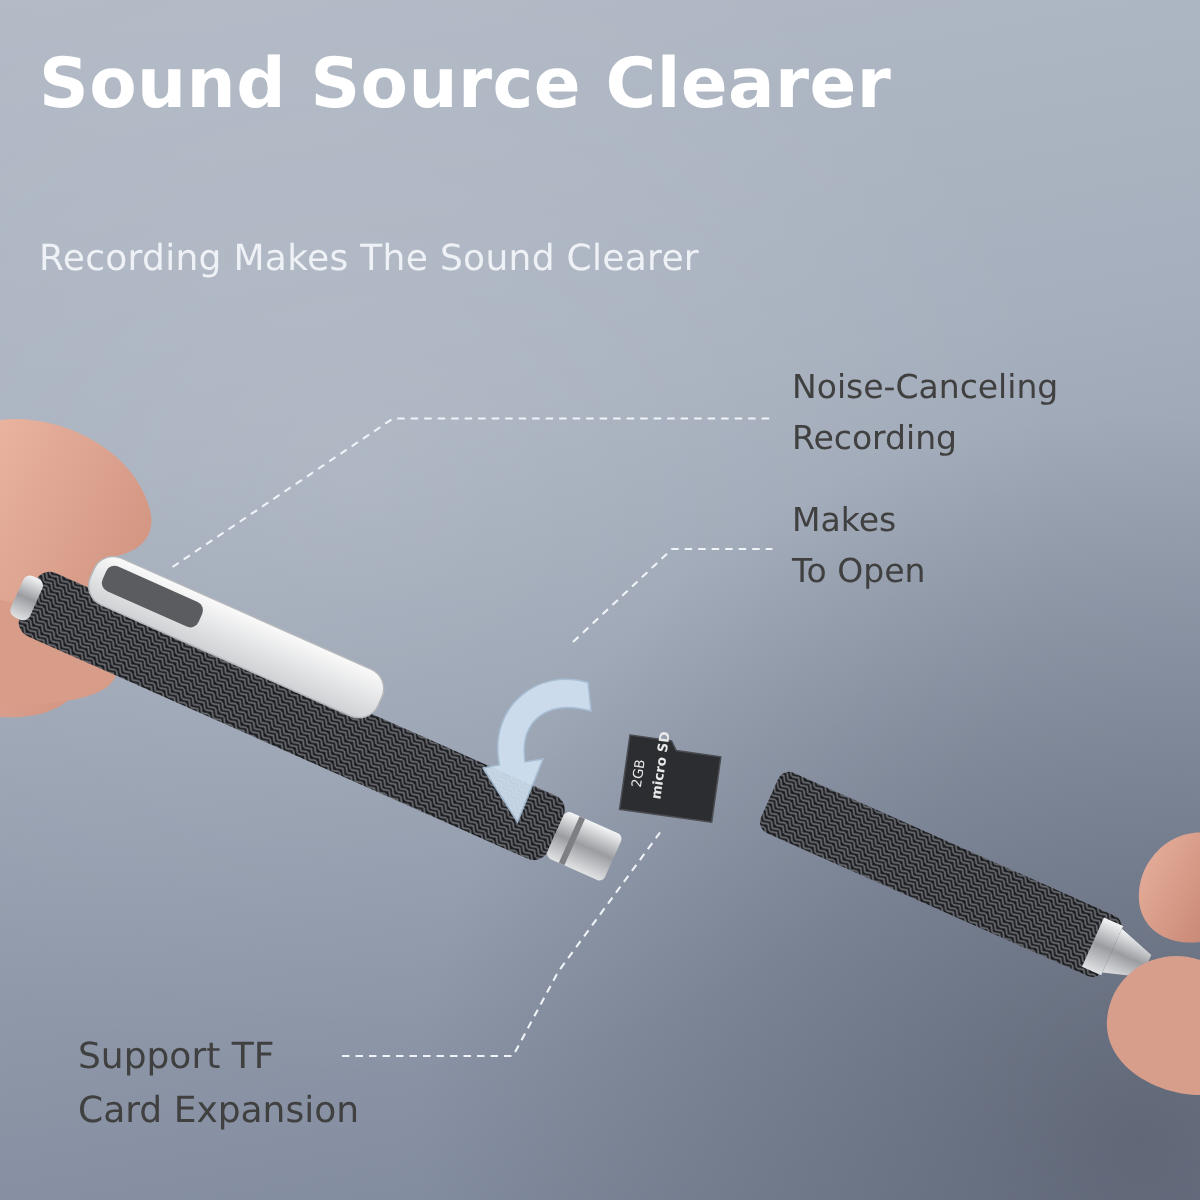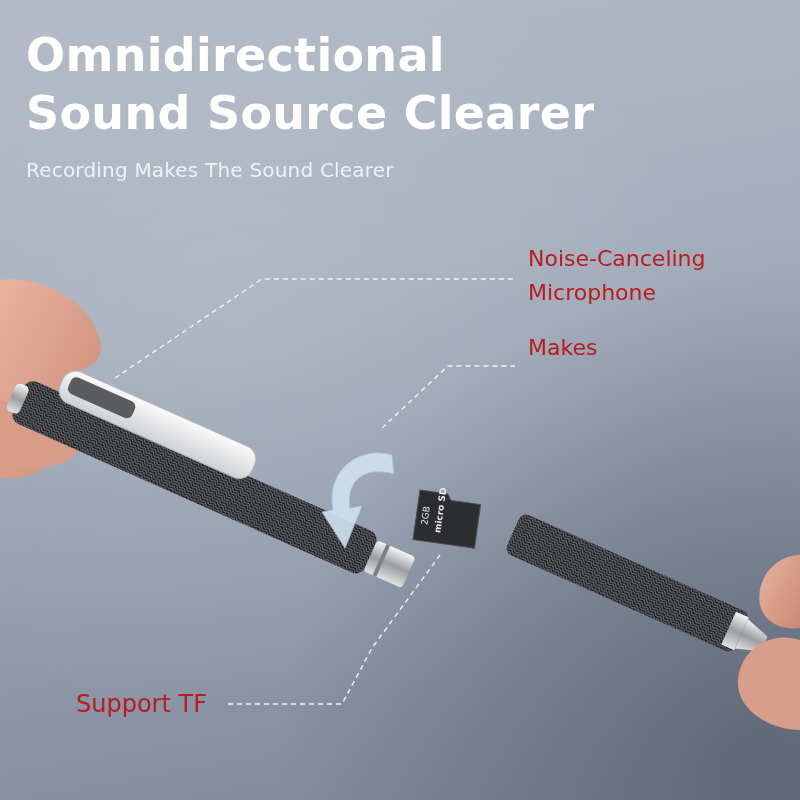--- a/index.html
+++ b/index.html
@@ -13,37 +13,36 @@
     background: radial-gradient(ellipse at 95% 95%, rgba(70,76,90,0.55) 0%, rgba(70,76,90,0) 45%),
                 radial-gradient(ellipse at 30% 40%, rgba(255,255,255,0.12) 0%, rgba(255,255,255,0) 60%);
   }
   .title {
     position: absolute; left: 26px; top: 26px;
     color: #ffffff; font-weight: bold; font-size: 46px; line-height: 58px;
     letter-spacing: 0.3px;
   }
   .subtitle {
     position: absolute; left: 26px; top: 158px;
-    color: #eef1f5; font-size: 20px; letter-spacing: 0.2px;
+    color: #eef1f5; font-size: 24px; letter-spacing: 0.2px;
   }
   .label {
-    position: absolute; color: #b91c1c; font-size: 22px; line-height: 34px;
+    position: absolute; color: #404040; font-size: 22px; line-height: 34px;
   }
   .lbl-mic { left: 528px; top: 242px; }
   .lbl-rot { left: 528px; top: 331px; }
-  .lbl-tf { left: 76px; top: 686px; font-size: 24px; line-height: 36px; }
+  .lbl-tf { left: 52px; top: 686px; font-size: 24px; line-height: 36px; }
   svg.scene { position: absolute; left: 0; top: 0; }
 </style>
 </head>
 <body>
 
 <div class="vignette"></div>
 
 <div class="title">
-  <div>Omnidirectional</div>
   <div>Sound Source Clearer</div>
 </div>
 <div class="subtitle">Recording Makes The Sound Clearer</div>
 
 <svg class="scene" width="800" height="800" viewBox="0 0 800 800">
   <defs>
     <pattern id="weave" width="8" height="6" patternUnits="userSpaceOnUse" patternTransform="rotate(22)">
       <rect width="8" height="6" fill="#1c1d20"></rect>
       <path d="M0 3 L4 0 L8 3 M0 6 L4 3 L8 6" stroke="#6a6c72" stroke-width="1.2" fill="none"></path>
     </pattern>
@@ -102,20 +101,22 @@
   </g>
 
   <g>
     <path d="M800 555 C775 555 755 580 760 605 C765 625 785 630 800 628 Z" fill="url(#skin)"></path>
     <path d="M800 640 C770 630 740 650 738 680 C736 710 770 730 800 730 Z" fill="#d89e8c"></path>
   </g>
 </svg>
 
 <div class="label lbl-mic">
   <div>Noise-Canceling</div>
-  <div>Microphone</div>
+  <div>Recording</div>
 </div>
 <div class="label lbl-rot">
   <div>Makes</div>
+  <div>To Open</div>
 </div>
 <div class="label lbl-tf">
   <div>Support TF</div>
+  <div>Card Expansion</div>
 </div>
 
 </body></html>

